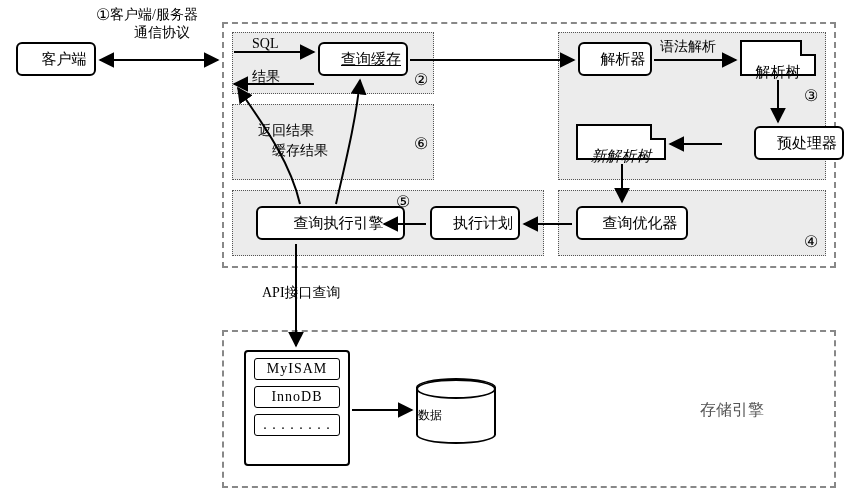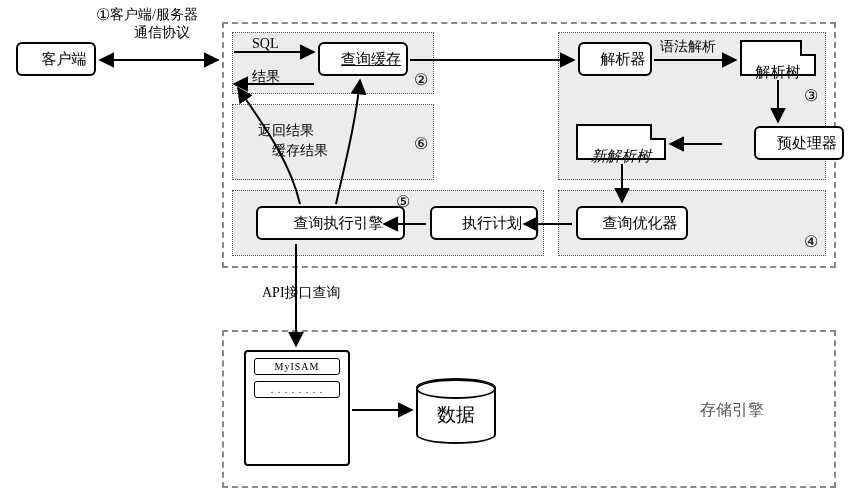--- a/index.html
+++ b/index.html
@@ -52,21 +52,21 @@
     border-radius: 4px;
     background: #fff;
     box-sizing: border-box;
   }
   .engine-row {
     border: 1.5px solid #000;
     border-radius: 3px;
     margin: 6px 8px;
     padding: 2px 0;
     text-align: center;
-    font-size: 10px;
+    font-size: 14px;
     letter-spacing: 1px;
   }
   
   .doc {
     position: absolute;
     background: #fff;
     border: 2px solid #000;
     box-sizing: border-box;
     padding-top: 21px;
     text-align: center;
@@ -82,22 +82,21 @@
     border-bottom: 2px solid #000;
   }
   .cylinder {
     position: absolute;
     border: 2px solid #000;
     border-radius: 50% / 14%;
     background: #fff;
     box-sizing: border-box;
     display: flex;
     align-items: center;
-    justify-content: center;
-    font-size: 19px;
+    font-size: 12px;
   }
   .cylinder::before {
     content: "";
     position: absolute;
     top: -1px; left: -2px; right: -2px;
     height: 16px;
     border: 2px solid #000;
     border-radius: 50%;
     background: #fff;
   }
@@ -128,26 +127,27 @@
 <div class="box" style="left:578px; top:42px; width:74px; height:34px;">解析器</div>
 
 <div class="doc" style="left:740px; top:40px; width:76px; height:36px;">解析树</div>
 
 <div class="box" style="left:726px; top:126px; width:90px; height:34px;margin-left:28px;">预处理器</div>
 
 <div class="doc" style="left:576px; top:124px; width:90px; height:36px;font-style:italic;">新解析树</div>
 
 <div class="box" style="left:576px; top:206px; width:112px; height:34px;">查询优化器</div>
 
-<div class="box" style="left:430px; top:206px; width:108px; height:34px;">执行计划</div>
+<div class="box" style="left:430px; top:206px; width:90px; height:34px;">执行计划</div>
 
 <div class="box" style="left:256px; top:206px; width:149px; height:34px;">查询执行引擎</div>
 
 <div class="engine-table" style="left:244px; top:350px; width:106px; height:116px;">
   <div class="engine-row">MyISAM</div>
+  <div class="engine-row">InnoDB</div>
   <div class="engine-row">. . . . . . . .</div>
 </div>
 
 <div class="cylinder" style="left:416px; top:378px; width:80px; height:66px;">
   <span style="position:relative; top:4px;">数据</span>
 </div>
 
 <div class="label" style="left:700px; top:400px; font-size:16px; color:#555;text-align:center;">存储引擎</div>
 
 <div class="label" style="left:110px; top:6px;">客户端/服务器</div>

